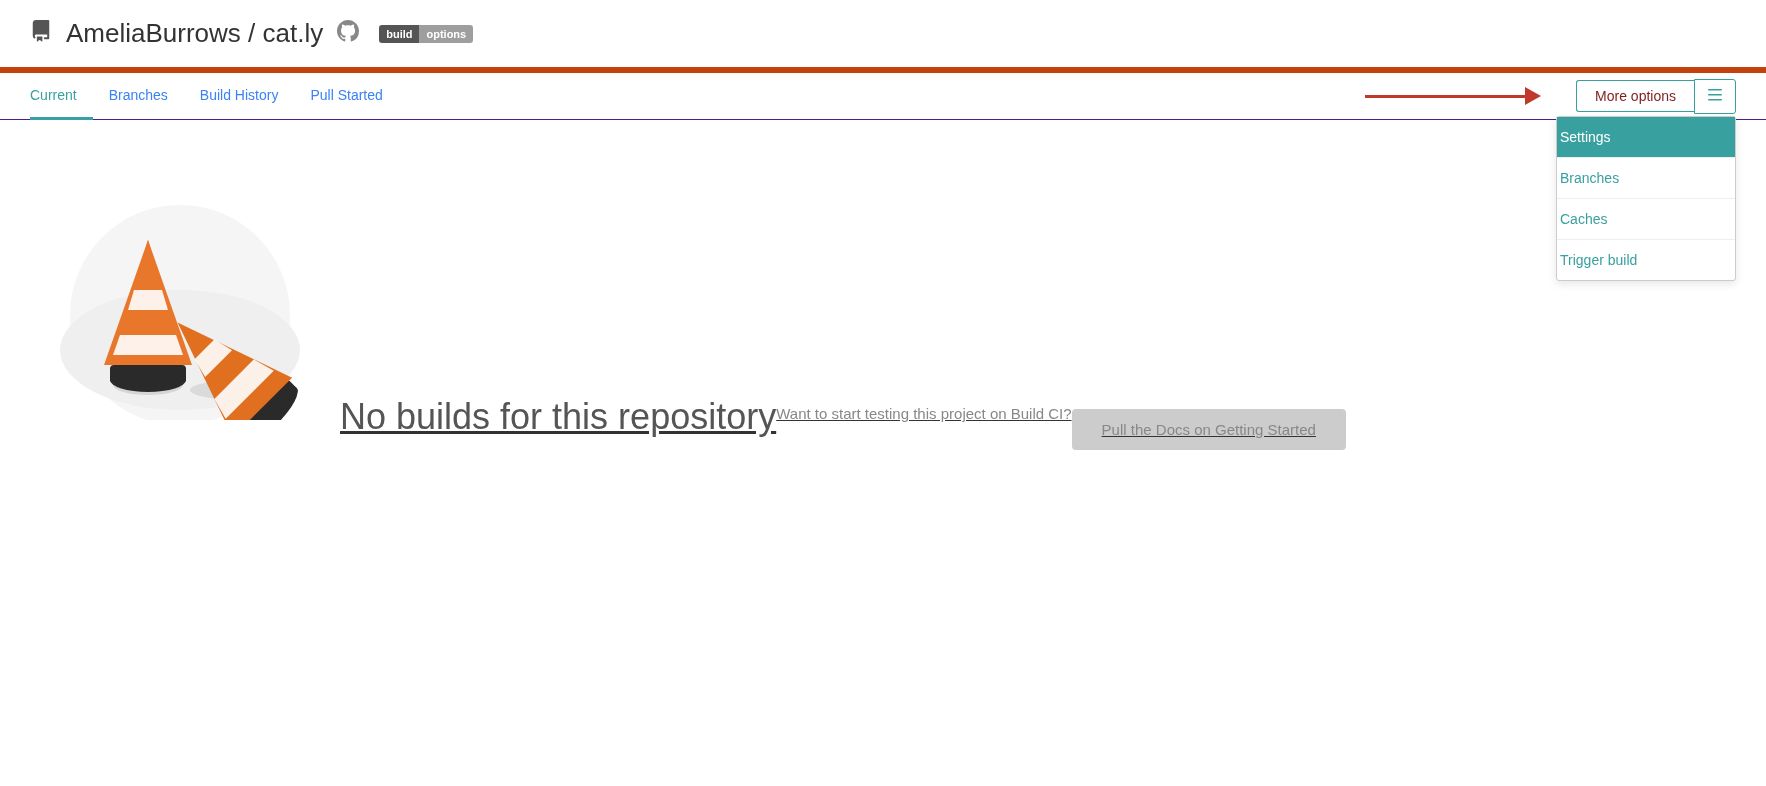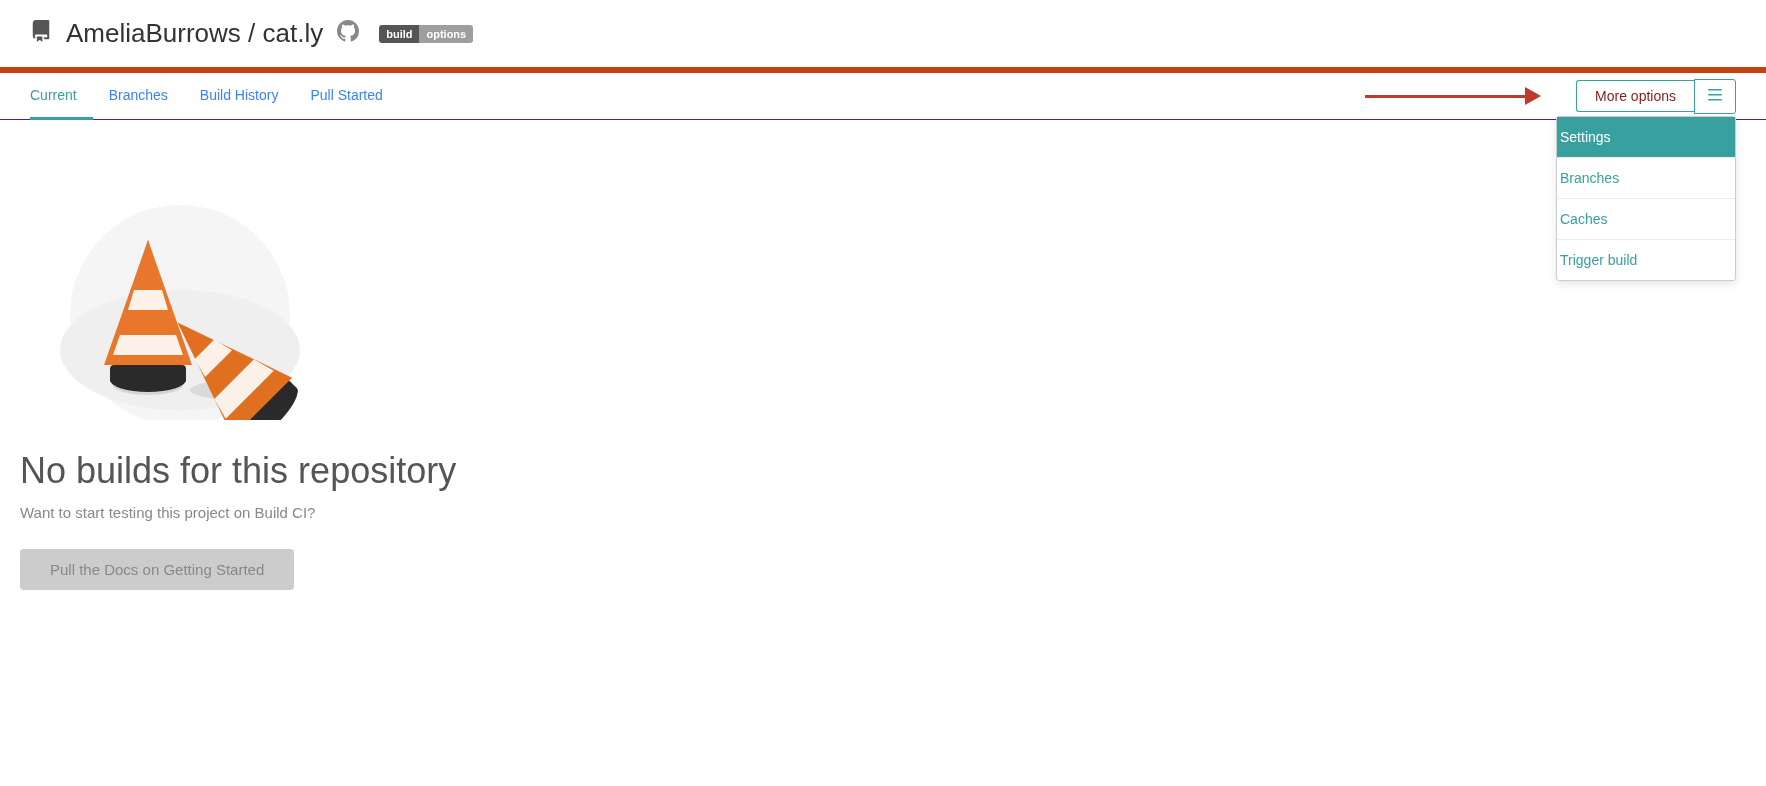--- a/index.html
+++ b/index.html
@@ -154,23 +154,24 @@
       width: 0;
       height: 0;
       border-top: 9px solid transparent;
       border-bottom: 9px solid transparent;
       border-left: 16px solid #c0392b;
     }
 
     
     .main-content {
       display: flex;
-      flex-direction: column;
-      align-items: flex-start;
+      flex-direction: row;
+      align-items: flex-end;
       padding: 60px 20px;
+      text-decoration: underline;
     }
 
     
     .illustration {
       width: 320px;
       height: 240px;
       position: relative;
       margin-bottom: 30px;
     }
 

